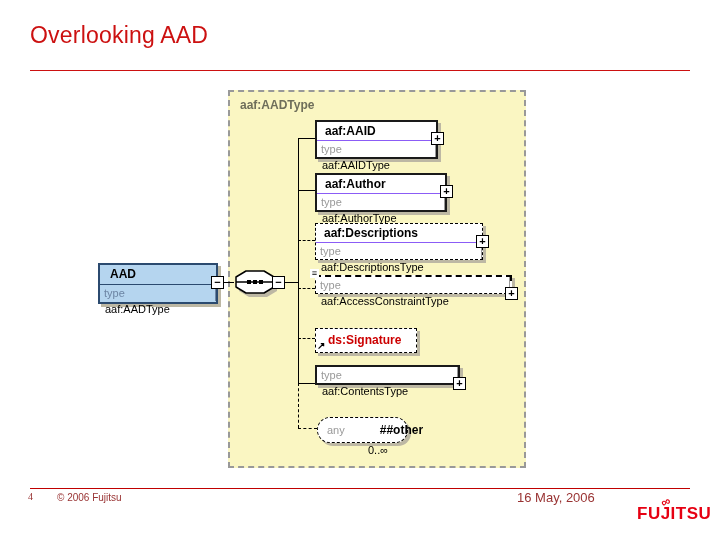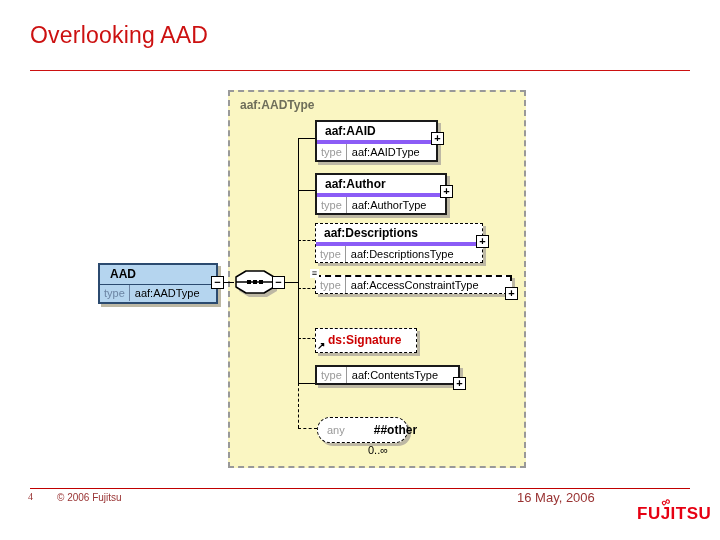--- a/index.html
+++ b/index.html
@@ -18,23 +18,23 @@
   .container-label{position:absolute;left:10px;top:6px;font-size:12px;font-weight:bold;
                    color:#6E6E5A;}
 
   
   .ebox{position:absolute;background:#fff;box-sizing:border-box;
         box-shadow:3px 3px 0 #bdb8a4;}
   .ebox.solid{border:2px solid #1a1a1a;}
   .ebox.dashed{border:1px dashed #000;}
   .ebox.dashedbold{border:1px dashed #000;border-top-width:2px;border-right-width:2px;}
   .ebox-title{height:18px;line-height:18px;padding-left:8px;font-size:12px;font-weight:bold;
-              color:#000;border-bottom:4px solid #8b5cf6;white-space:nowrap;}
+              color:#000;border-bottom:1px solid #8b5cf6;white-space:nowrap;}
   .ebox-title.noline{border-bottom:none;}
-  .ebox-type{display:flex;height:16px;line-height:16px;font-size:11px;white-space:nowrap;}
+  .ebox-type{display:flex;height:16px;line-height:16px;font-size:11px;white-space:nowrap;flex-direction:column;}
   .t-label{color:#999;padding:0 4px;border-right:1px solid #999;}
   .t-value{color:#000;padding:0 5px;}
 
   
   .root-box{position:absolute;left:98px;top:263px;width:120px;height:41px;background:#B5D5EF;
             border:2px solid #2B4A6F;box-sizing:border-box;box-shadow:3px 3px 0 #bdb8a4;}
   .root-box .ebox-title{border-bottom:1px solid #2B4A6F;padding-left:10px;height:19px;line-height:19px;}
   .root-box .t-label{color:#6C84A3;border-right-color:#6C84A3;}
 
   
@@ -44,21 +44,21 @@
 
   
   .hline{position:absolute;height:0;border-top:1px solid #000;}
   .hline.dash{border-top-style:dashed;}
   .vline{position:absolute;width:0;border-left:1px solid #000;}
   .vline.dash{border-left-style:dashed;}
 
   
   .bubble{position:absolute;left:317px;top:417px;width:91px;height:26px;box-sizing:border-box;
           background:#fff;border:1px dashed #000;border-radius:13px;display:flex;
-          align-items:center;padding:0 9px;gap:5px;box-shadow:3px 3px 0 #bdb8a4;}
+          align-items:center;padding:0 9px;gap:11px;box-shadow:3px 3px 0 #bdb8a4;}
   .bubble .any{color:#999;font-size:11px;}
   .bubble .wname{font-weight:bold;font-size:12px;color:#000;margin-left:24px;}
   .cardinality{position:absolute;left:368px;top:444px;font-size:11px;color:#000;}
 
   .attr-icon{position:absolute;left:310px;top:269px;width:9px;height:9px;background:#fff;
              font-size:9px;line-height:9px;font-weight:bold;color:#000;text-align:center;}
   .ref-icon{position:absolute;left:317px;top:340px;font-size:10px;font-weight:bold;color:#000;}
   .sig-title{color:#CC0000 !important;padding-left:12px;}
 
   

